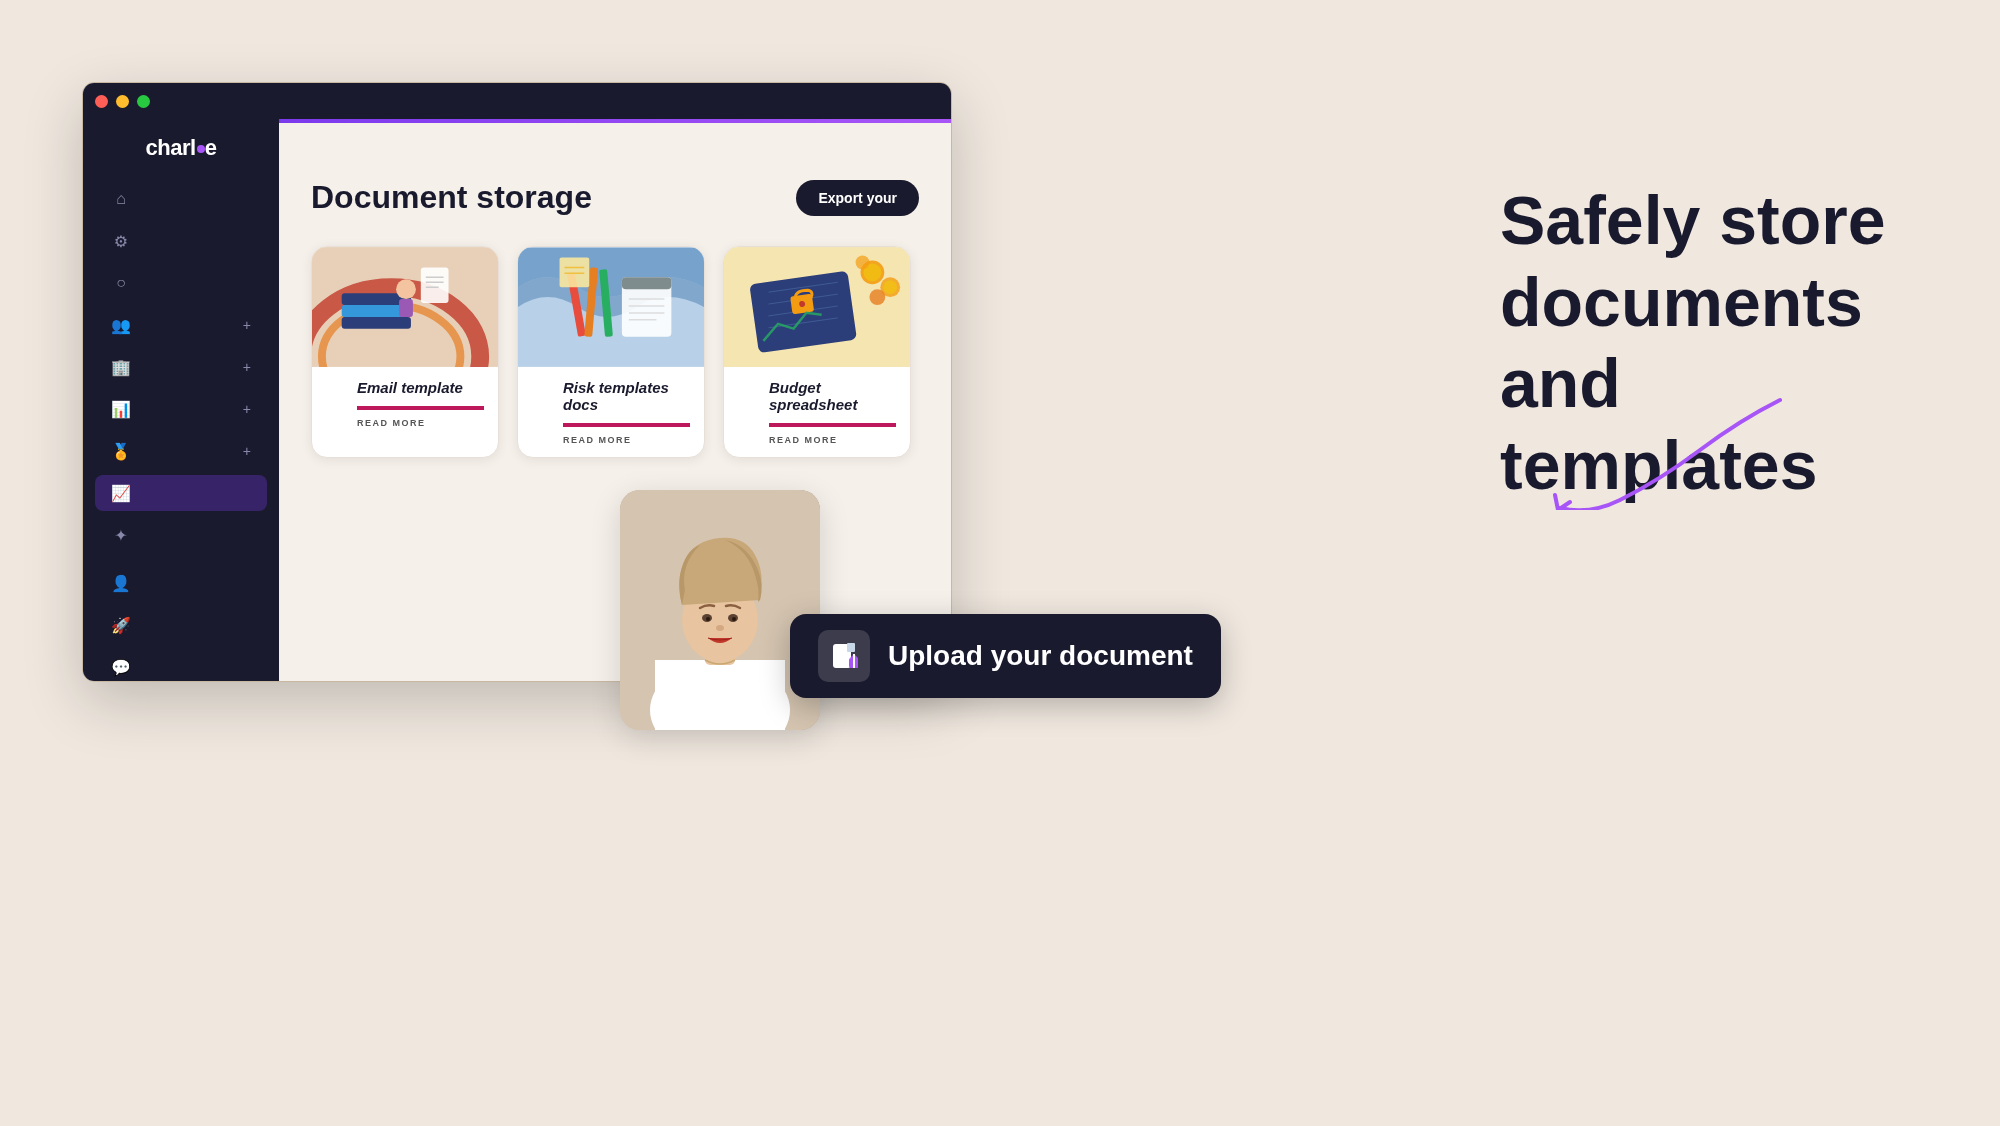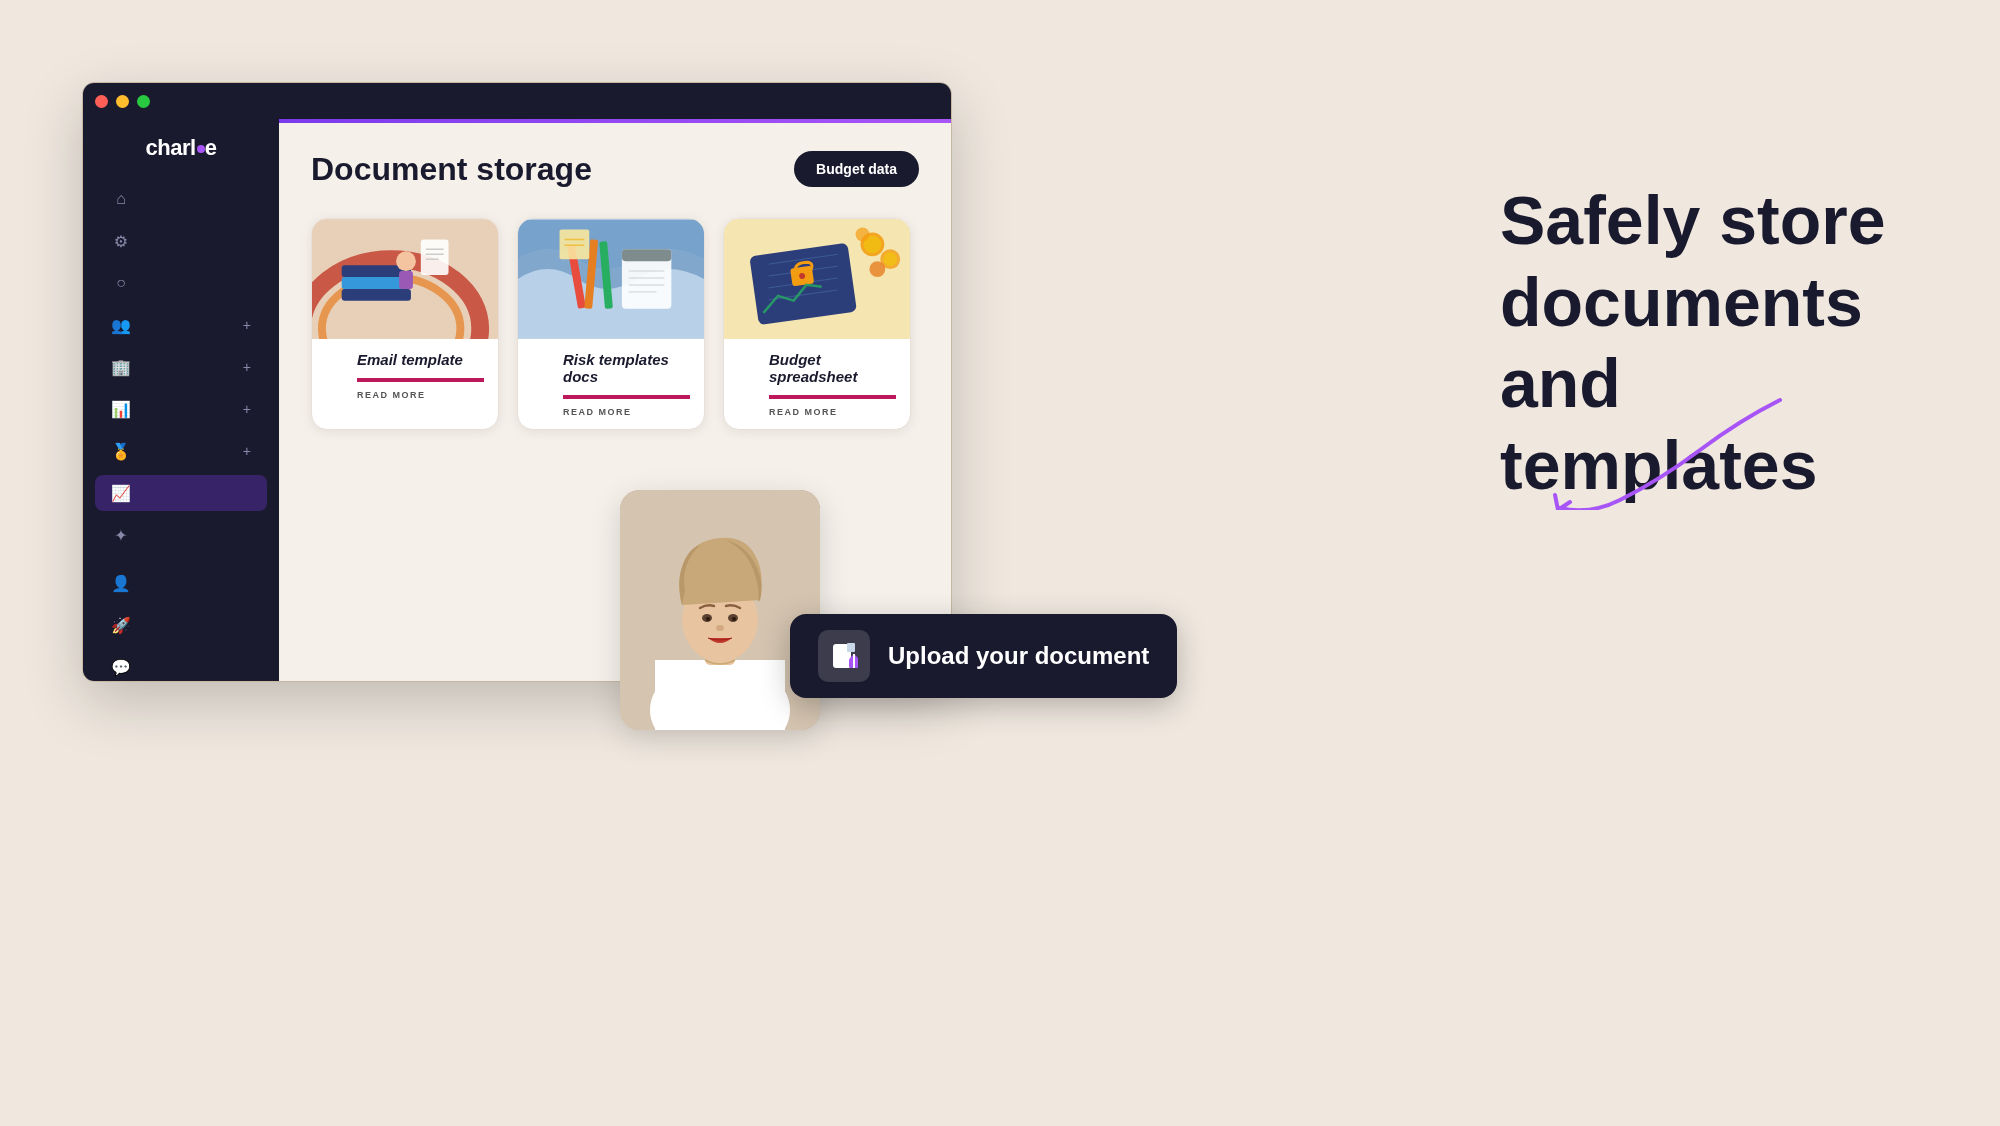--- a/index.html
+++ b/index.html
@@ -162,23 +162,24 @@
       left: 196px;
       top: 40px;
       right: 0;
       bottom: 0;
       background: #f5f0ea;
       padding: 28px 32px;
     }
 
     .page-header {
       display: flex;
-      align-items: flex-start;
+      align-items: flex-end;
       justify-content: space-between;
       margin-bottom: 30px;
+      margin-top: 28px;
     }
 
     .page-title {
       font-size: 32px;
       font-weight: 700;
       color: #1a1a2e;
     }
 
     .export-btn {
       background: #1a1a2e;
@@ -319,21 +320,21 @@
       height: 52px;
       background: rgba(255,255,255,0.15);
       border-radius: 10px;
       display: flex;
       align-items: center;
       justify-content: center;
     }
 
     .upload-text {
       color: white;
-      font-size: 24px;
+      font-size: 28px;
       font-weight: 700;
     }
 
     
     .card-svg {
       width: 100%;
       height: 100%;
     }
   </style>
 </head>
@@ -407,21 +408,21 @@
       </div>
       <div class="sidebar-icon-row">
         <span class="sidebar-bottom-icon">💬</span>
       </div>
     </div>
   </div>
 
   <div class="main-content">
     <div class="page-header">
       <h1 class="page-title">Document storage</h1>
-      <button class="export-btn">Budget data</button>
+      <button class="export-btn">Export your</button>
     </div>
 
     <div class="cards-grid">
 
       <div class="doc-card">
         <div class="card-image email-bg">
           <svg class="card-svg" viewBox="0 0 188 120" xmlns="http://www.w3.org/2000/svg">
 
             <rect width="188" height="120" fill="#e8d0b8"></rect>
 

